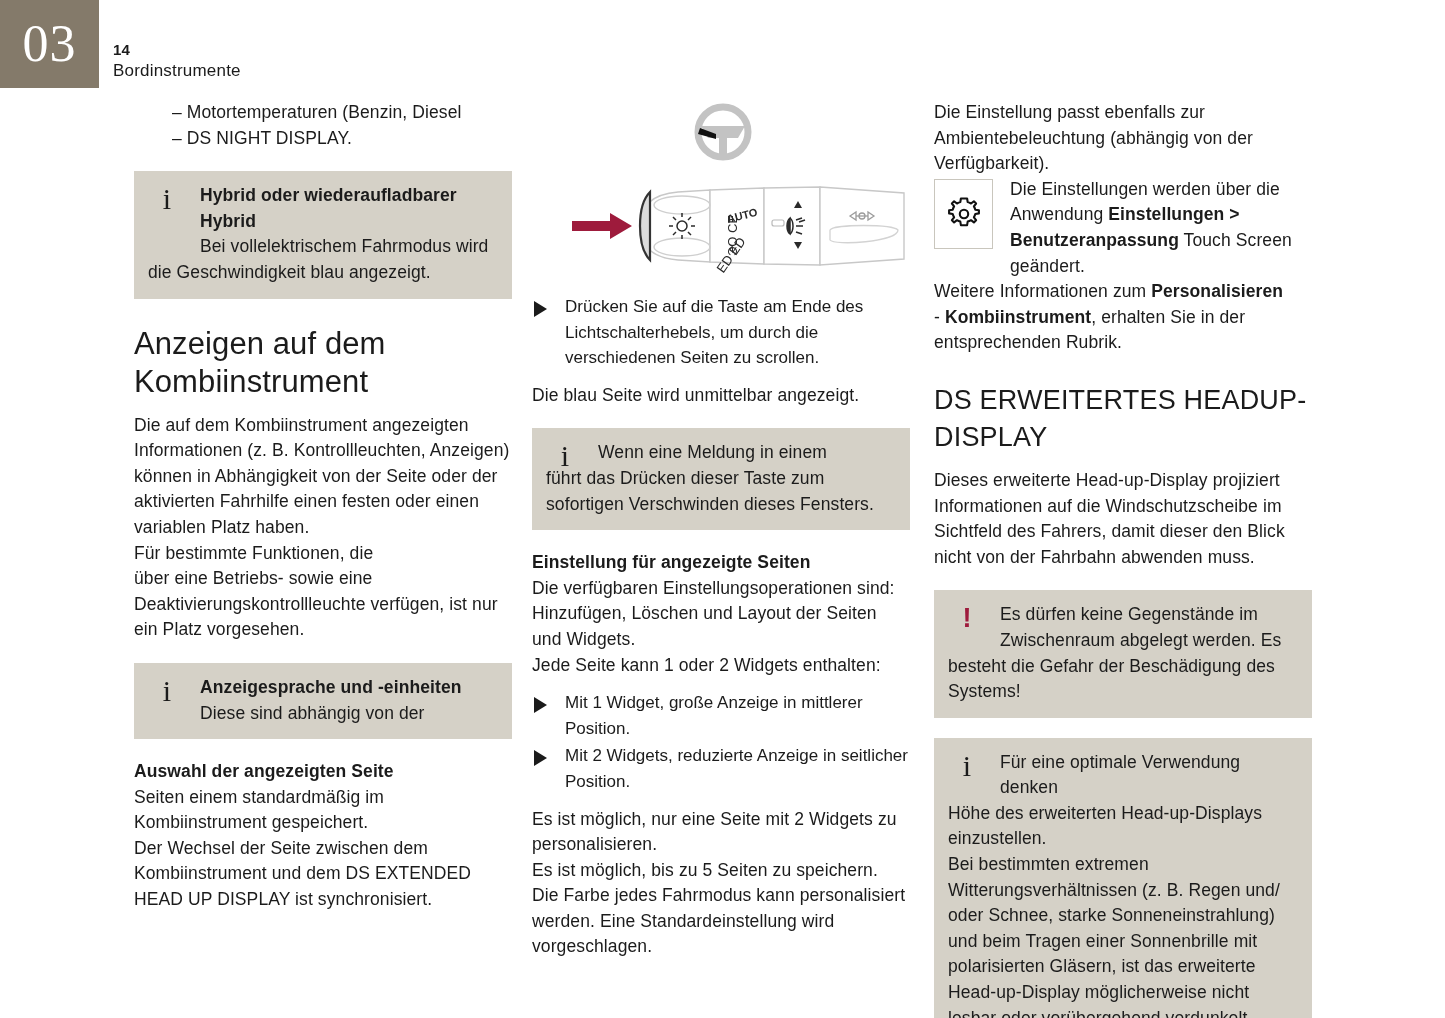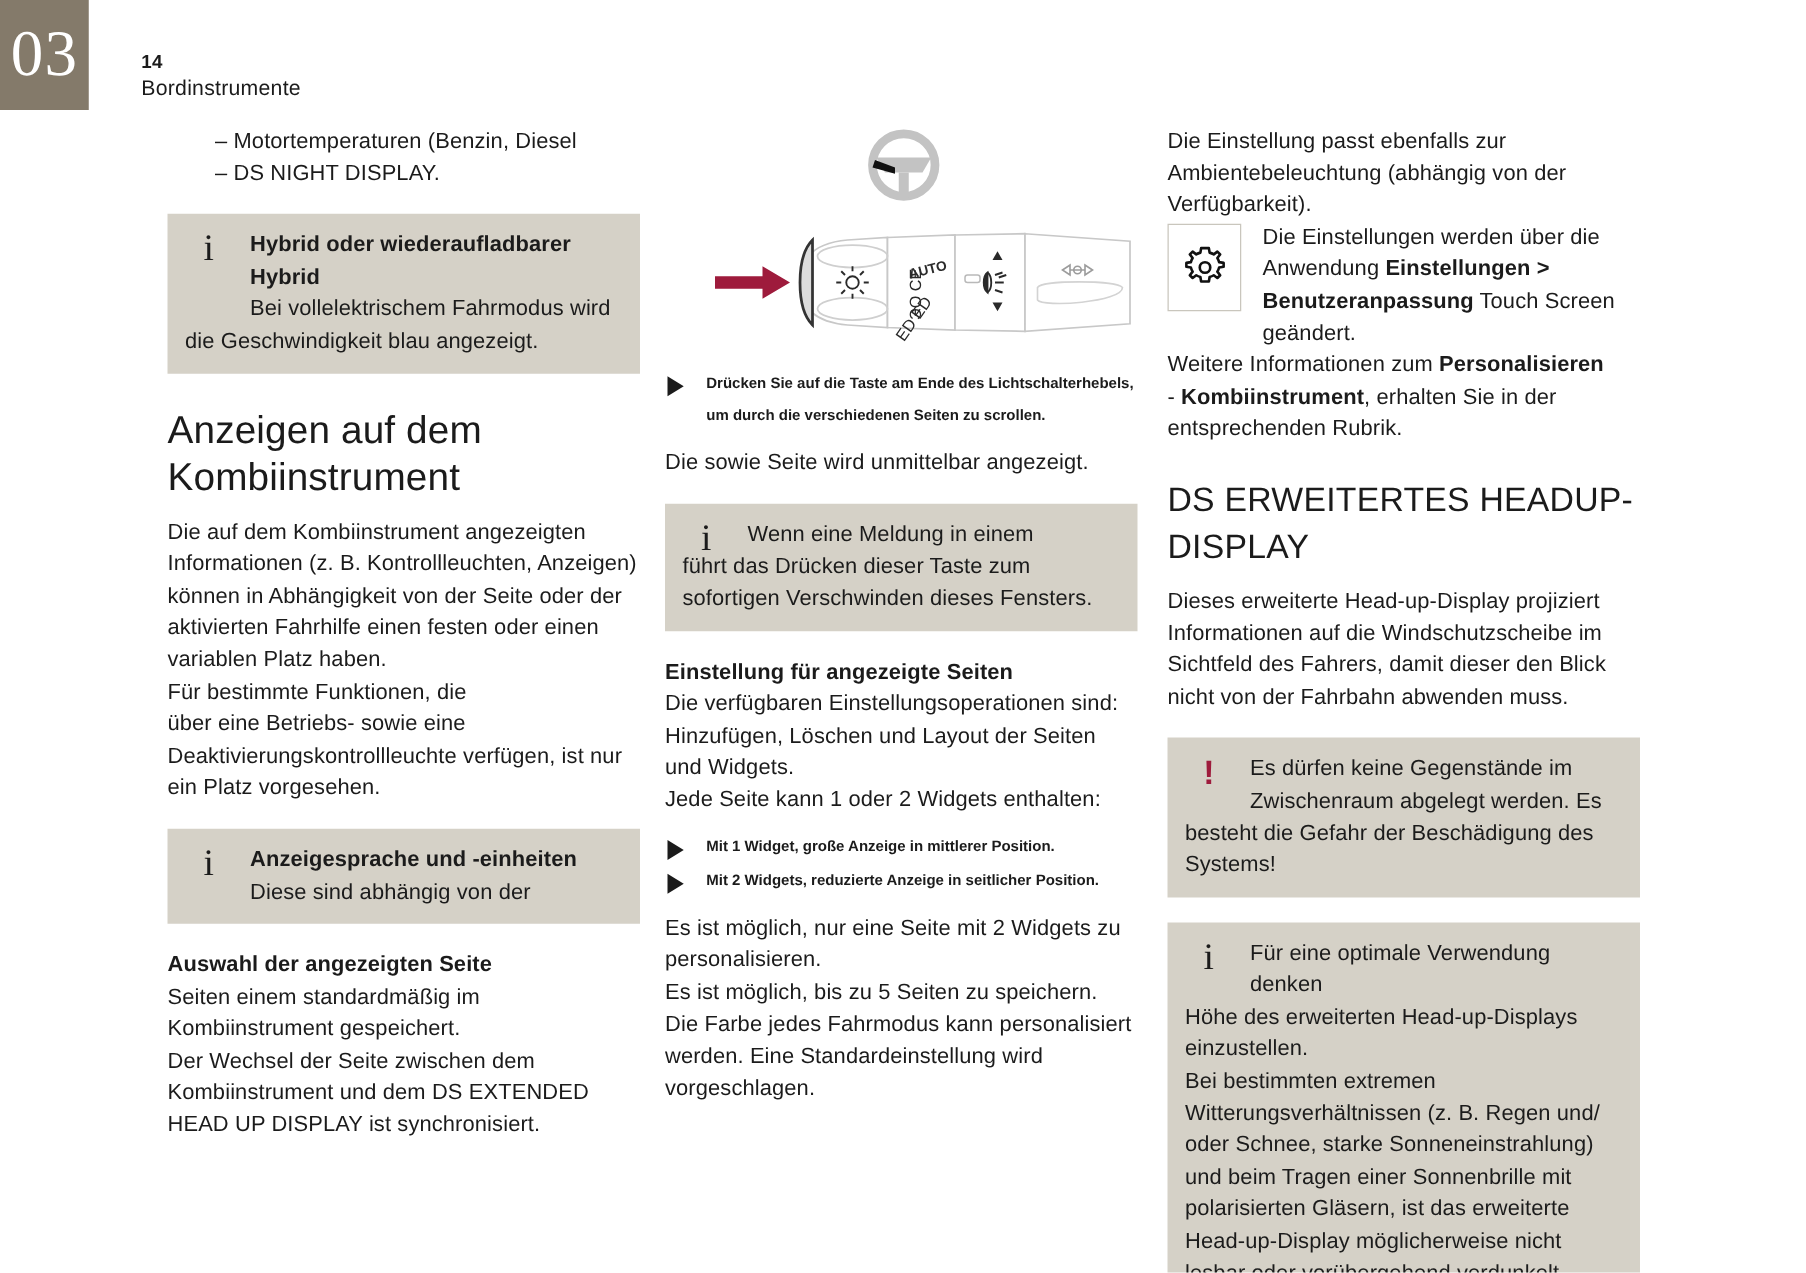--- a/index.html
+++ b/index.html
@@ -14,21 +14,21 @@
     color: #1b1b1b;
     position: relative;
     overflow: hidden;
   }
 
   
   .chapter-badge {
     position: absolute;
     left: 0;
     top: 0;
-    width: 71px;
+    width: 99px;
     height: 88px;
     background: #847a6a;
     color: #ffffff;
     font-family: "Liberation Serif", serif;
     font-size: 52px;
     line-height: 88px;
     text-align: center;
     letter-spacing: 1px;
   }
   .header-text {
@@ -130,23 +130,22 @@
     color: #9e1b3c;
     font-family: "Liberation Sans", sans-serif;
     font-weight: bold;
     font-size: 27px;
   }
 
   
   .tri-item {
     position: relative;
     padding-left: 33px;
-    font-size: 12px;
+    font-size: 17px;
     line-height: 25.6px;
-    font-weight: bold;
   }
   .tri-item + .tri-item { margin-top: 2px; }
   .tri {
     position: absolute;
     left: 2px;
     top: 7px;
     width: 0;
     height: 0;
     border-top: 8px solid transparent;
     border-bottom: 8px solid transparent;
@@ -313,21 +312,21 @@
 
     <div class="gap-s"></div>
 
     <div class="tri-item">
       <span class="tri"></span>
       <span>Drücken Sie auf die Taste am Ende des Lichtschalterhebels, um durch die verschiedenen Seiten zu scrollen.</span>
     </div>
 
     <div class="gap-s"></div>
 
-    <div class="para">Die sowie Seite wird unmittelbar angezeigt.</div>
+    <div class="para">Die blau Seite wird unmittelbar angezeigt.</div>
 
     <div class="gap-m"></div>
 
     <div class="callout">
       <span class="marker">i</span>
       <div class="first-lines">
         <div class="para">Wenn eine Meldung in einem</div>
       </div>
       <div class="para">führt das Drücken dieser Taste zum sofortigen Verschwinden dieses Fensters.</div>
     </div>

